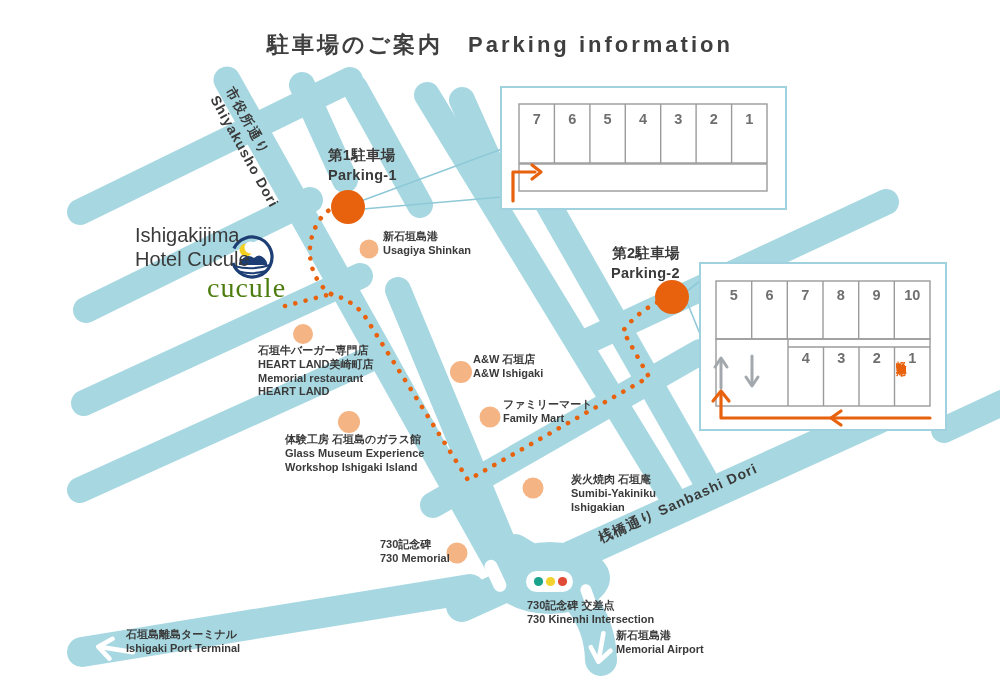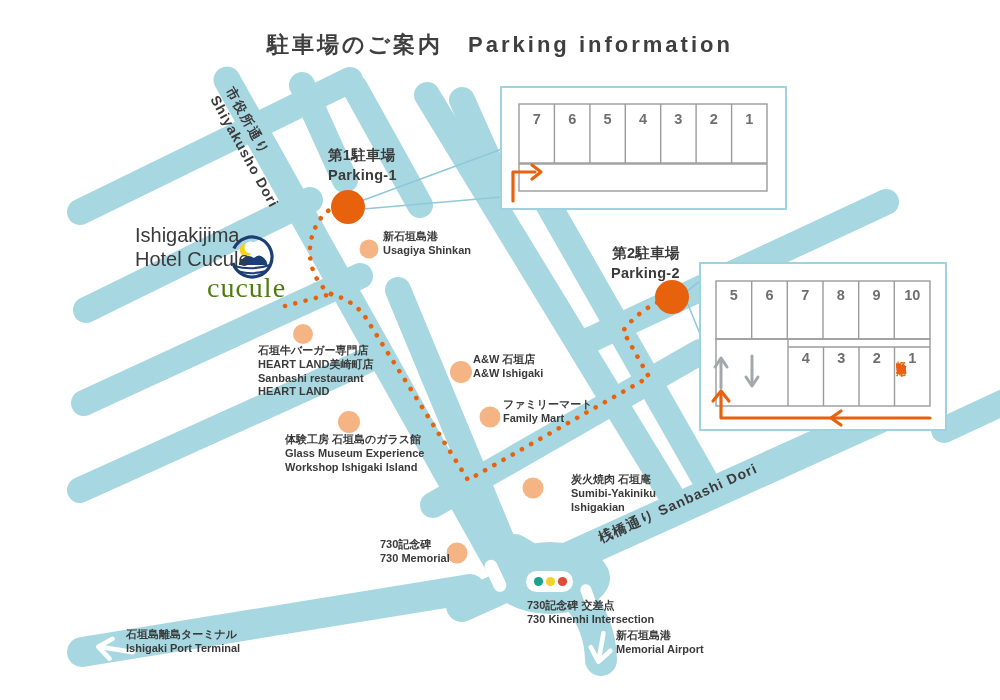--- a/index.html
+++ b/index.html
@@ -139,21 +139,21 @@
     <div>Parking-2</div>
   </div>
 
   <div class="lbl" style="left:383px;top:230px;">
     <div>新石垣島港</div>
     <div>Usagiya Shinkan</div>
   </div>
   <div class="lbl" style="left:258px;top:344px;">
     <div>石垣牛バーガー専門店</div>
     <div>HEART LAND美崎町店</div>
-    <div>Sanbashi restaurant</div>
+    <div>Memorial restaurant</div>
     <div>HEART LAND</div>
   </div>
   <div class="lbl" style="left:473px;top:353px;">
     <div>A&amp;W 石垣店</div>
     <div>A&amp;W Ishigaki</div>
   </div>
   <div class="lbl" style="left:503px;top:398px;">
     <div>ファミリーマート</div>
     <div>Family Mart</div>
   </div>

